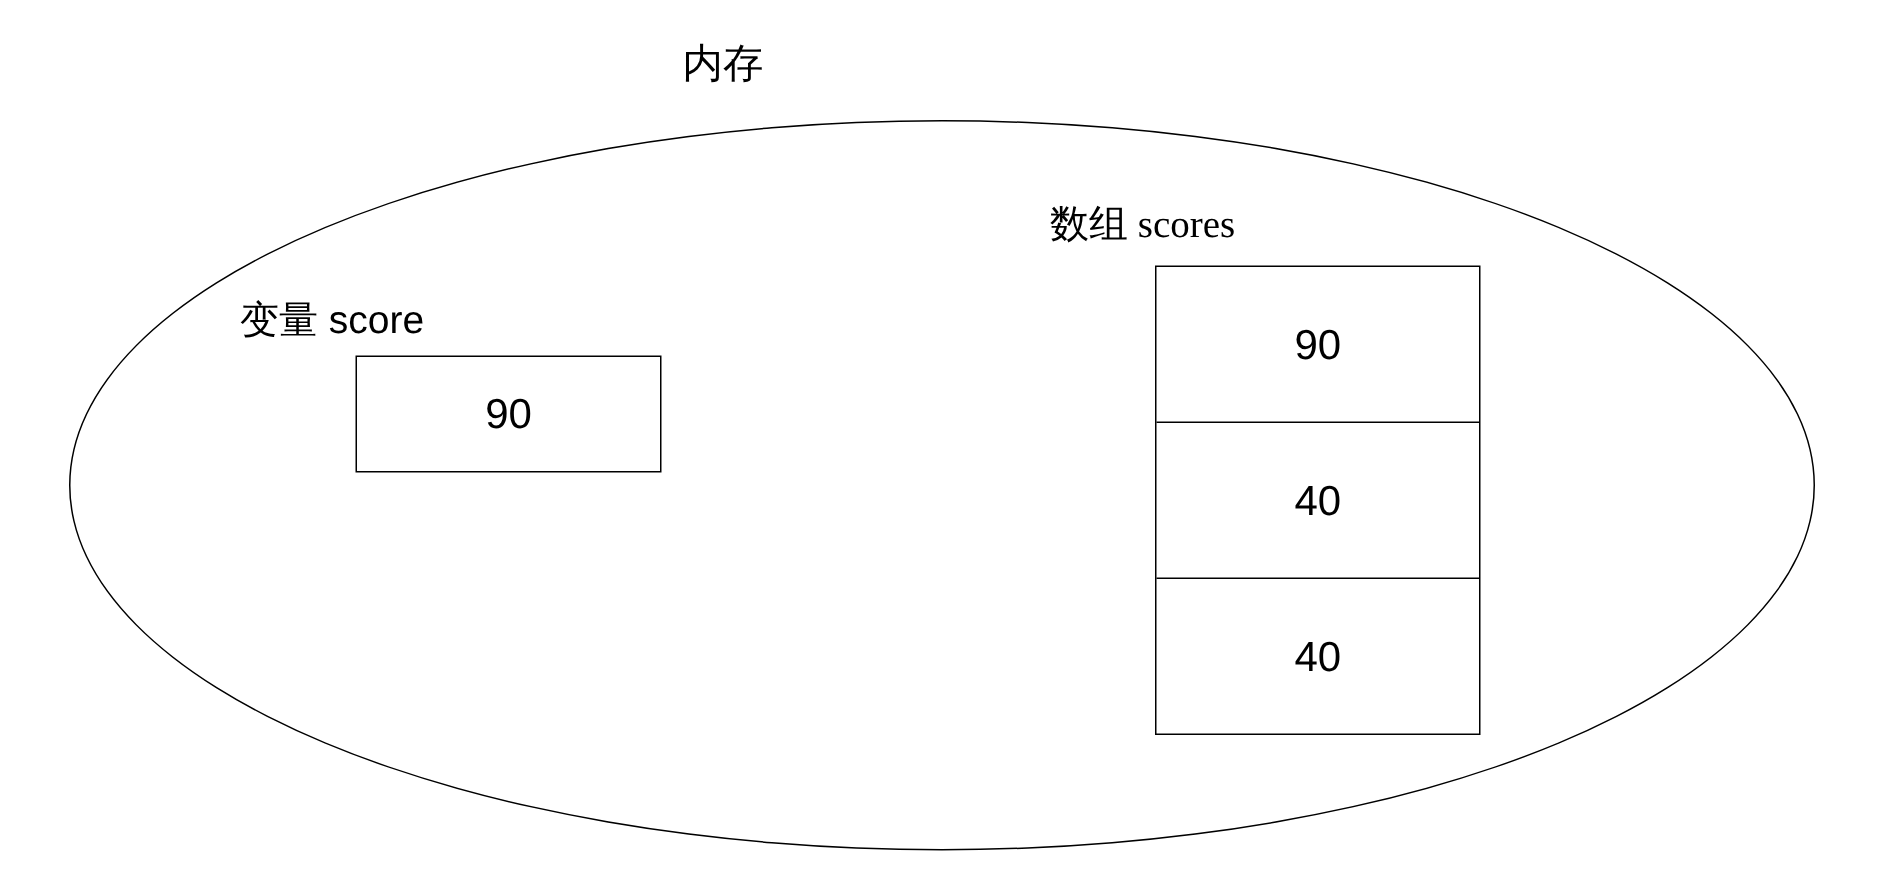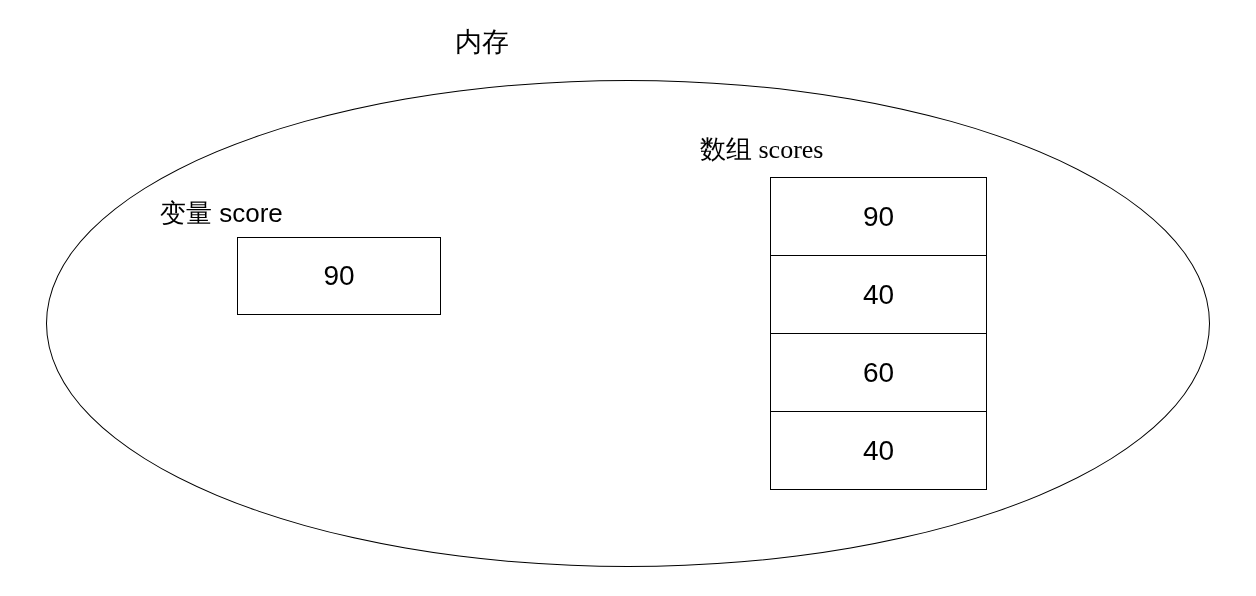--- a/index.html
+++ b/index.html
@@ -97,16 +97,15 @@
 
   <div class="variable-label">变量 score</div>
 
   <div class="variable-box">90</div>
 
   <div class="array-label">数组 scores</div>
 
   <div class="array-box">
     <div class="array-cell">90</div>
     <div class="array-cell">40</div>
-    <div class="array-cell">60</div>
     <div class="array-cell">40</div>
   </div>
 </div>
 
 </body></html>

